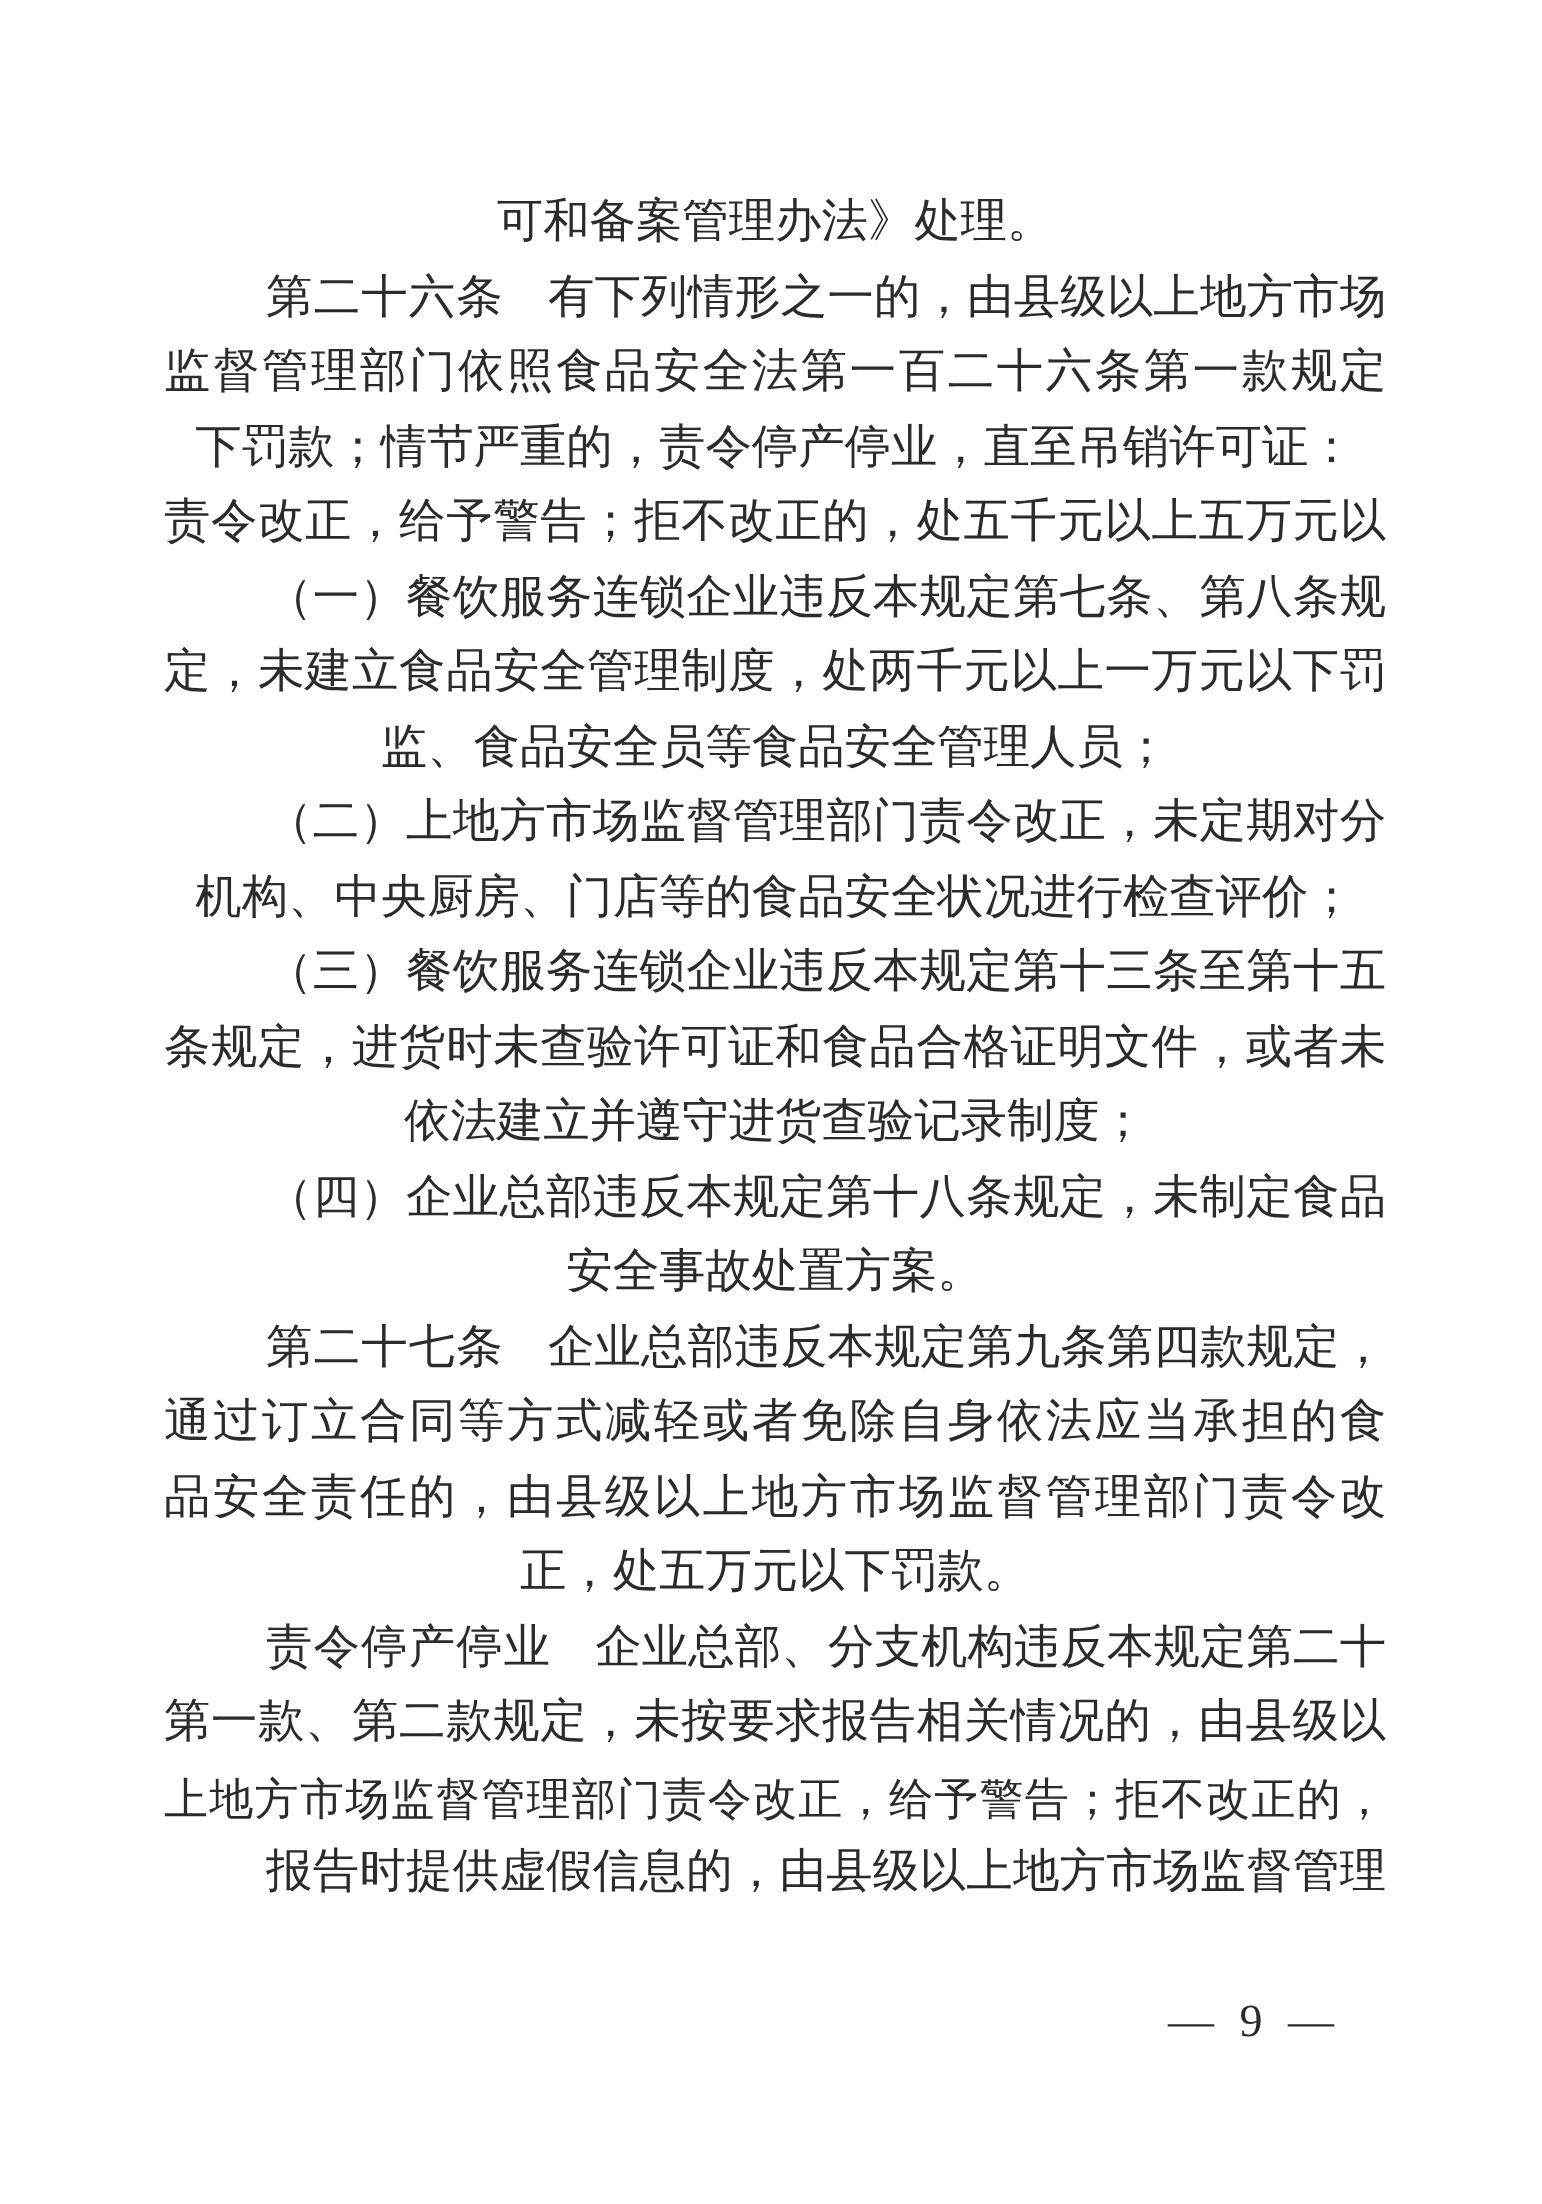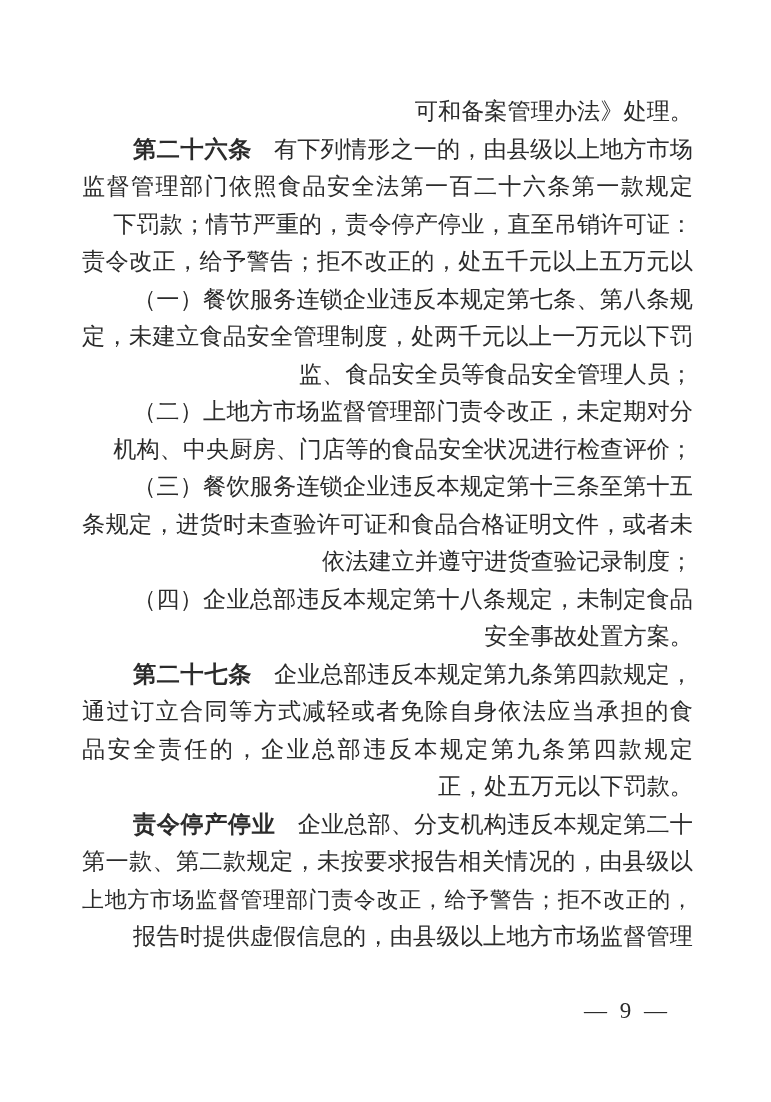--- a/index.html
+++ b/index.html
@@ -25,34 +25,34 @@
     top: 93px;
     width: 611px;
   }
   .line {
     font-size: 23.2px;
     line-height: 37.5px;
     height: 37.5px;
     color: #2b2b2b;
     white-space: normal;
     overflow: hidden;
-    text-align: right;
+    text-align: center;
   }
   .line.justify {
     text-align: justify;
     text-align-last: justify;
   }
   .line.indent {
     text-indent: 2.2em;
   }
   .line.tight {
     font-size: 22px;
   }
   .art {
-    font-weight: bold;
+    font-weight: normal;
     letter-spacing: 0.5px;
     margin-right: 0.95em;
   }
   .footer {
     position: absolute;
     top: 998px;
     right: 104px;
     font-size: 23px;
     color: #2b2b2b;
     word-spacing: 7px;
@@ -73,21 +73,21 @@
       <div class="line">监、食品安全员等食品安全管理人员；</div>
       <div class="line justify indent">（二）上地方市场监督管理部门责令改正，未定期对分支</div>
       <div class="line">机构、中央厨房、门店等的食品安全状况进行检查评价；</div>
       <div class="line justify indent">（三）餐饮服务连锁企业违反本规定第十三条至第十五</div>
       <div class="line justify">条规定，进货时未查验许可证和食品合格证明文件，或者未</div>
       <div class="line">依法建立并遵守进货查验记录制度；</div>
       <div class="line justify indent">（四）企业总部违反本规定第十八条规定，未制定食品</div>
       <div class="line">安全事故处置方案。</div>
       <div class="line justify indent"><span class="art">第二十七条</span><span>企业总部违反本规定第九条第四款规定，</span></div>
       <div class="line justify">通过订立合同等方式减轻或者免除自身依法应当承担的食</div>
-      <div class="line justify">品安全责任的，企业总部违反本规定第九条第四款规定</div>
+      <div class="line justify">品安全责任的，由县级以上地方市场监督管理部门责令改</div>
       <div class="line">正，处五万元以下罚款。</div>
       <div class="line justify indent"><span class="art">责令停产停业</span><span>企业总部、分支机构违反本规定第二十条</span></div>
       <div class="line justify">第一款、第二款规定，未按要求报告相关情况的，由县级以</div>
       <div class="line justify tight">上地方市场监督管理部门责令改正，给予警告；拒不改正的，</div>
       <div class="line justify indent">报告时提供虚假信息的，由县级以上地方市场监督管理</div>
     </div>
   <div class="footer">
     <span>— 9 —</span>
   </div>
 </div>

